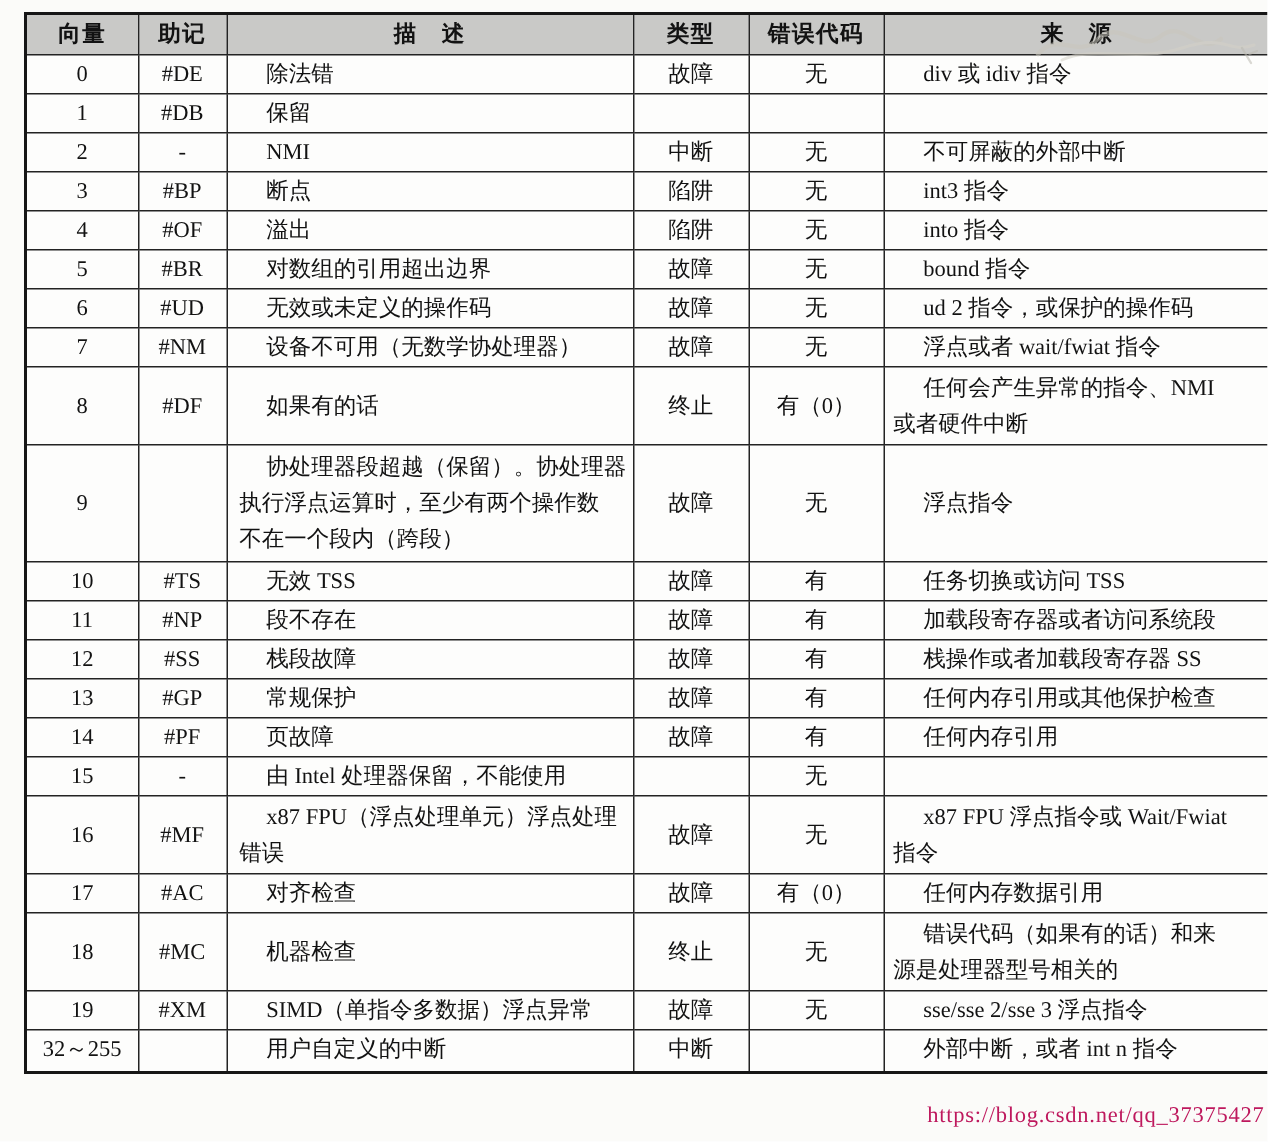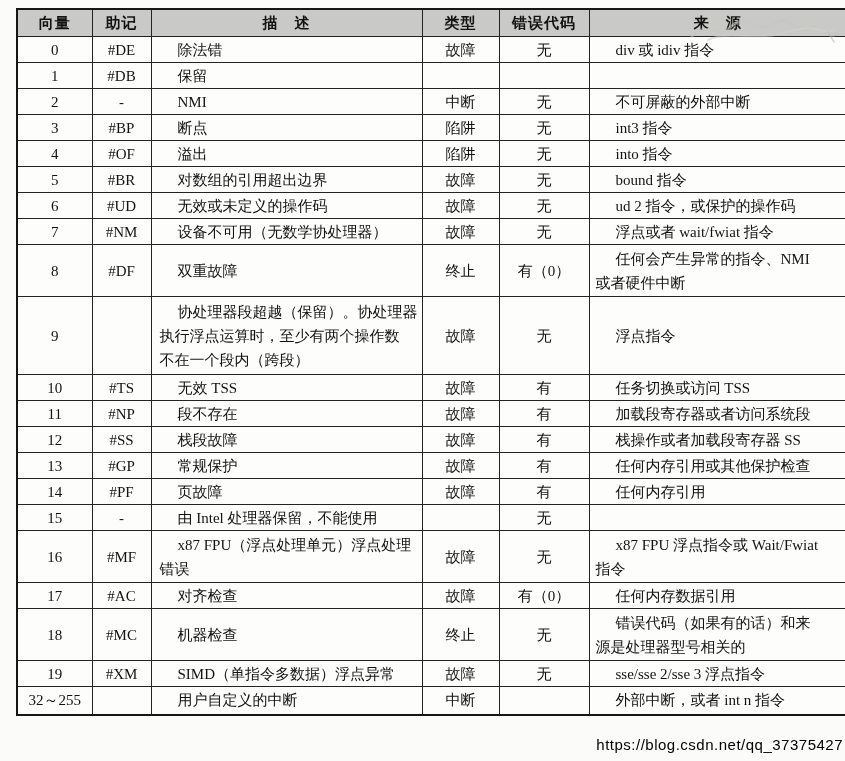--- a/index.html
+++ b/index.html
@@ -51,24 +51,24 @@
     text-align: left;
     padding-left: 6px;
     padding-right: 4px;
     text-indent: 20px;
     white-space: pre-wrap;
   }
   .csdn-watermark {
     position: absolute;
     right: 2px;
     top: 736px;
-    font-family: Liberation Sans, sans-serif;
+    font-family: Liberation Serif, serif;
     font-size: 15px;
     letter-spacing: 0.5px;
-    color: #000000;
+    color: #be185d;
     user-select: none;
   }
   .scribble {
     position: absolute;
     left: 688px;
     top: 6px;
     width: 156px;
     height: 44px;
     opacity: 0.55;
     pointer-events: none;
@@ -159,21 +159,21 @@
           <td class="col-vector">7</td>
           <td class="col-mnemonic">#NM</td>
           <td class="col-desc">设备不可用（无数学协处理器）</td>
           <td class="col-type">故障</td>
           <td class="col-err">无</td>
           <td class="col-src">浮点或者 wait/fwiat 指令</td>
         </tr>
         <tr style="height: 52px;">
           <td class="col-vector">8</td>
           <td class="col-mnemonic">#DF</td>
-          <td class="col-desc">双重故障</td>
+          <td class="col-desc">如果有的话</td>
           <td class="col-type">终止</td>
           <td class="col-err">有（0）</td>
           <td class="col-src">任何会产生异常的指令、NMI
 或者硬件中断</td>
         </tr>
         <tr style="height: 78px;">
           <td class="col-vector">9</td>
           <td class="col-mnemonic"></td>
           <td class="col-desc">协处理器段超越（保留）。协处理器
 执行浮点运算时，至少有两个操作数

